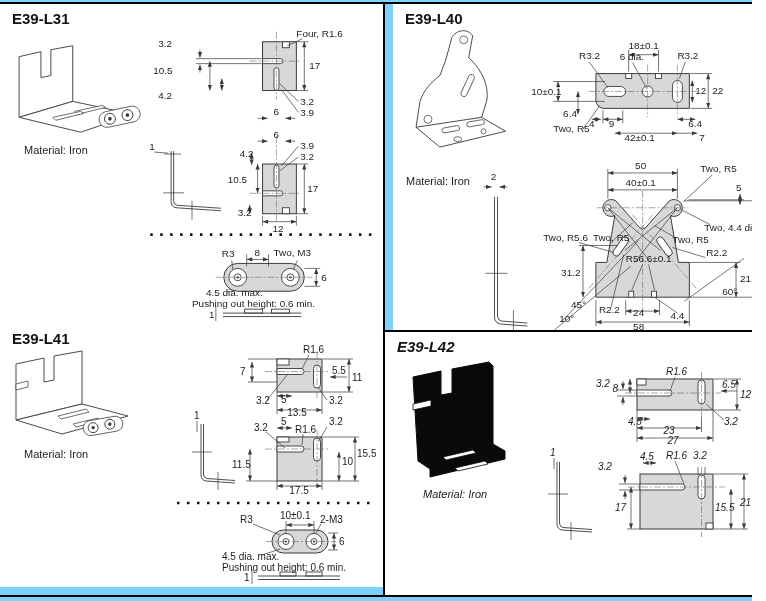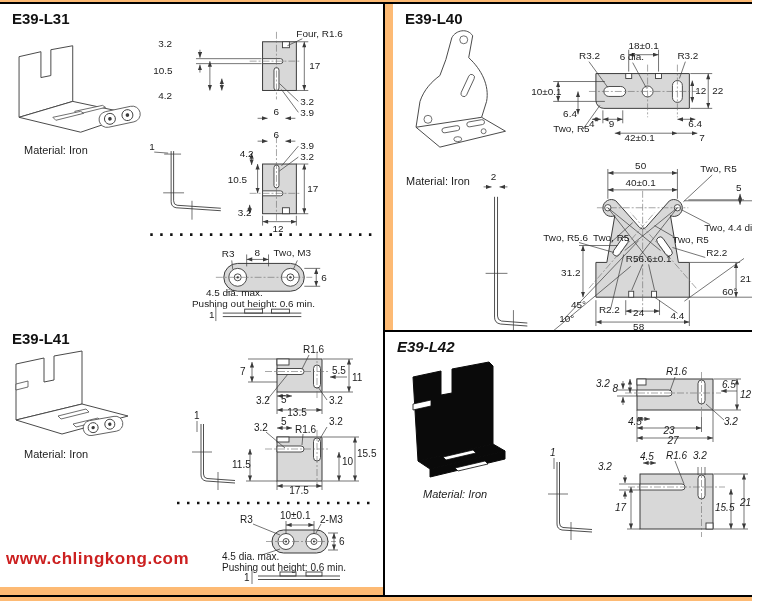--- a/index.html
+++ b/index.html
@@ -1,16 +1,16 @@
 <!DOCTYPE html>
 <html><head>
 <meta charset="utf-8">
 <style>
   html,body{margin:0;padding:0;background:#fff;}
-  #app{position:relative;width:752px;height:601px;background:#fdba74;overflow:hidden;
+  #app{position:relative;width:752px;height:601px;background:#7dd3fc;overflow:hidden;
        font-family:"Liberation Sans",sans-serif;}
   .hline,.vline{position:absolute;background:#000;}
   .panel{position:absolute;background:#fff;}
   .panel-title{position:absolute;left:12px;top:6px;font-size:15px;font-weight:700;color:#111;}
   .drawing{position:absolute;left:0;top:0;}
   .watermark{position:absolute;left:6px;top:549px;font-size:17px;font-weight:700;letter-spacing:.5px;}
   svg text{font-family:"Liberation Sans",sans-serif;font-size:10px;fill:#1c1c1c;}
   .sk{fill:#fff;stroke:#4a4a4a;stroke-width:1;stroke-linejoin:round;}
   .skb{fill:#0a0a0a;stroke:#0a0a0a;stroke-linejoin:round;}
   .skw{fill:#fff;stroke:#4a4a4a;stroke-width:.8;}
@@ -562,15 +562,14 @@
         <text x="255" y="128">4.5</text>
         <text x="281" y="127">R1.6</text>
         <text x="308" y="127">3.2</text>
         <text x="230" y="179">17</text>
         <text x="330" y="179">15.5</text>
         <text x="355" y="174">21</text>
       </g>
     </svg>
   </div>
 
-  <div class="watermark" style="color: rgb(204, 32, 32);">www.chlingkong.com</div>
 
 </div>
 
 </body></html>

